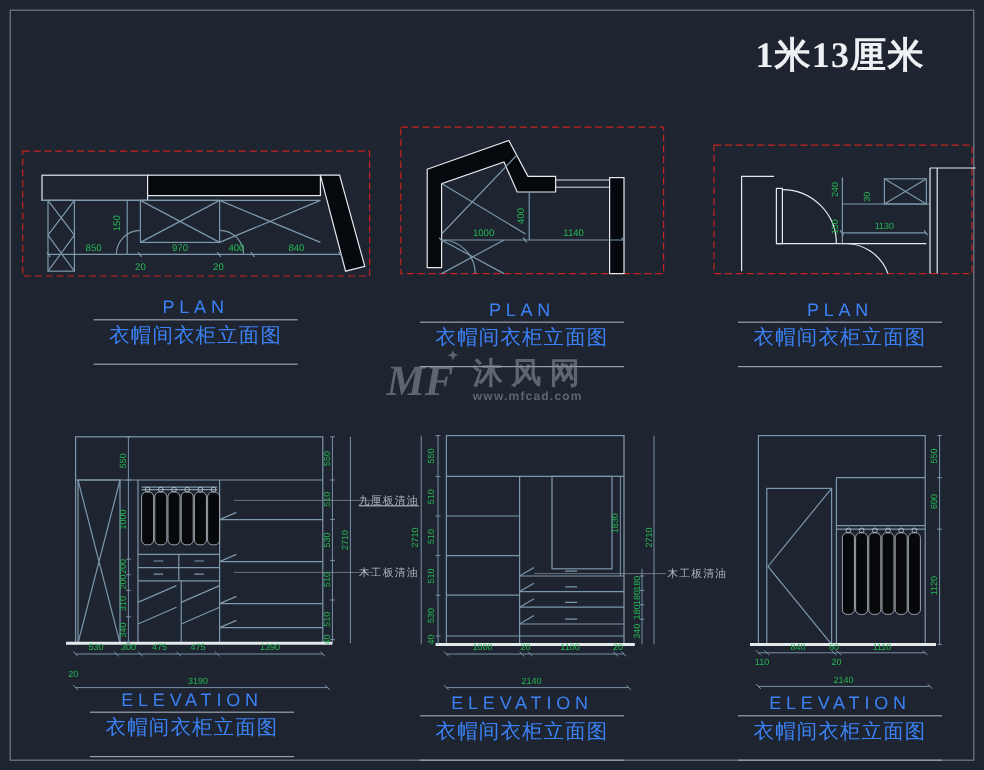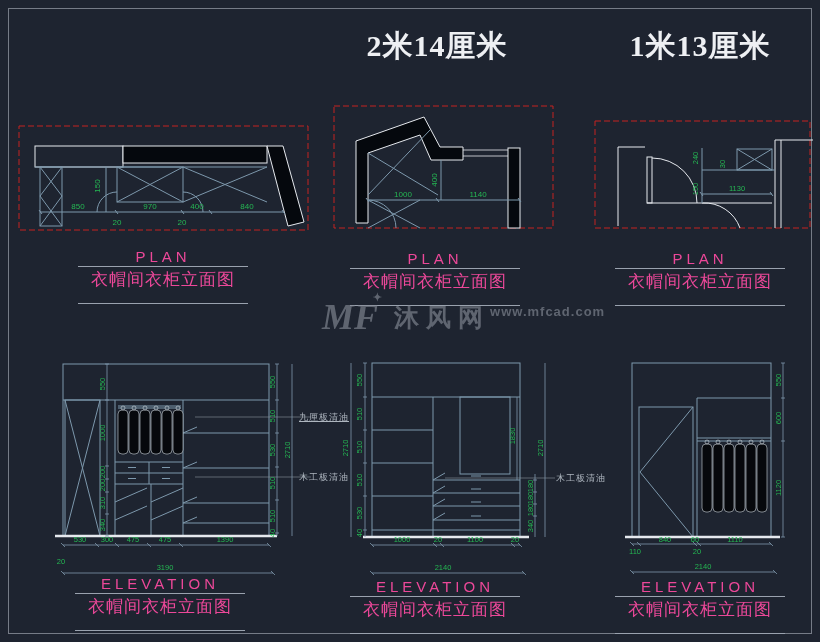--- a/index.html
+++ b/index.html
@@ -7,21 +7,21 @@
     position:relative;width:820px;height:642px;overflow:hidden;
     background:#1e2430;
     font-family:"Liberation Sans","DejaVu Sans",sans-serif;
   }
   .frame{position:absolute;left:8px;top:8px;width:802px;height:624px;border:1px solid #767c87;}
   .col-header{
     position:absolute;top:26px;width:220px;text-align:center;
     font-family:"Liberation Serif","DejaVu Serif",serif;
     font-weight:bold;font-size:30px;color:#eef0f3;letter-spacing:1px;
   }
-  .tblock{position:absolute;width:170px;text-align:center;color:#ec4899;}
+  .tblock{position:absolute;width:170px;text-align:center;color:#3b82f6;}
   .tblock .en{
     font-size:15px;letter-spacing:4px;padding-bottom:1px;
     border-bottom:1px solid #9aa2ae;display:block;
   }
   .tblock .zh{
     font-size:17px;letter-spacing:1px;padding:1px 0 12px 0;
     border-bottom:1px solid #9aa2ae;display:block;white-space:nowrap;
   }
   .note{
     position:absolute;font-size:9px;color:#aeb6bf;white-space:nowrap;letter-spacing:1px;
@@ -31,32 +31,31 @@
   .watermark{
     position:absolute;left:322px;top:288px;width:210px;height:58px;
     display:flex;align-items:center;opacity:0.62;color:#878d98;
   }
   .wm-logo{
     font-family:"Liberation Serif","DejaVu Serif",serif;
     font-style:italic;font-weight:bold;font-size:36px;line-height:1;
     margin-right:16px;position:relative;
   }
   .wm-spark{position:absolute;top:-7px;right:-4px;font-size:11px;font-style:normal;}
-  .wm-col{display:flex;flex-direction:row;}
+  .wm-col{display:flex;flex-direction:column;}
   .wm-brand{font-weight:bold;font-size:25px;letter-spacing:7px;line-height:1.05;white-space:nowrap;}
-  .wm-url{font-weight:bold;font-size:13px;letter-spacing:1px;}
+  .wm-url{font-weight:bold;font-size:10px;letter-spacing:1px;}
   svg text{font-family:"Liberation Sans","DejaVu Sans",sans-serif;}
 </style>
 </head>
 <body>
 
 <div id="canvas">
   <div class="frame"></div>
 
-  <div class="col-header" style="left:327px;">2米14厘米</div>
   <div class="col-header" style="left:590px;font-family:Liberation Serif, serif;">1米13厘米</div>
 
   <svg class="drawing" style="left:12px;top:96px;" width="302" height="194" viewBox="0 0 302 194">
     <g stroke="#c42320" fill="none" stroke-width="1" stroke-dasharray="6 3">
       <rect x="7" y="30" width="289" height="104"></rect>
     </g>
     <g>
       <rect x="23" y="50" width="88" height="21" fill="none" stroke="#e6e9ee"></rect>
       <rect x="111" y="50" width="144" height="17" fill="#05080d" stroke="#e6e9ee"></rect>
       <polygon points="255,50 271,50 292,126 276,130" fill="#05080d" stroke="#e6e9ee"></polygon>

